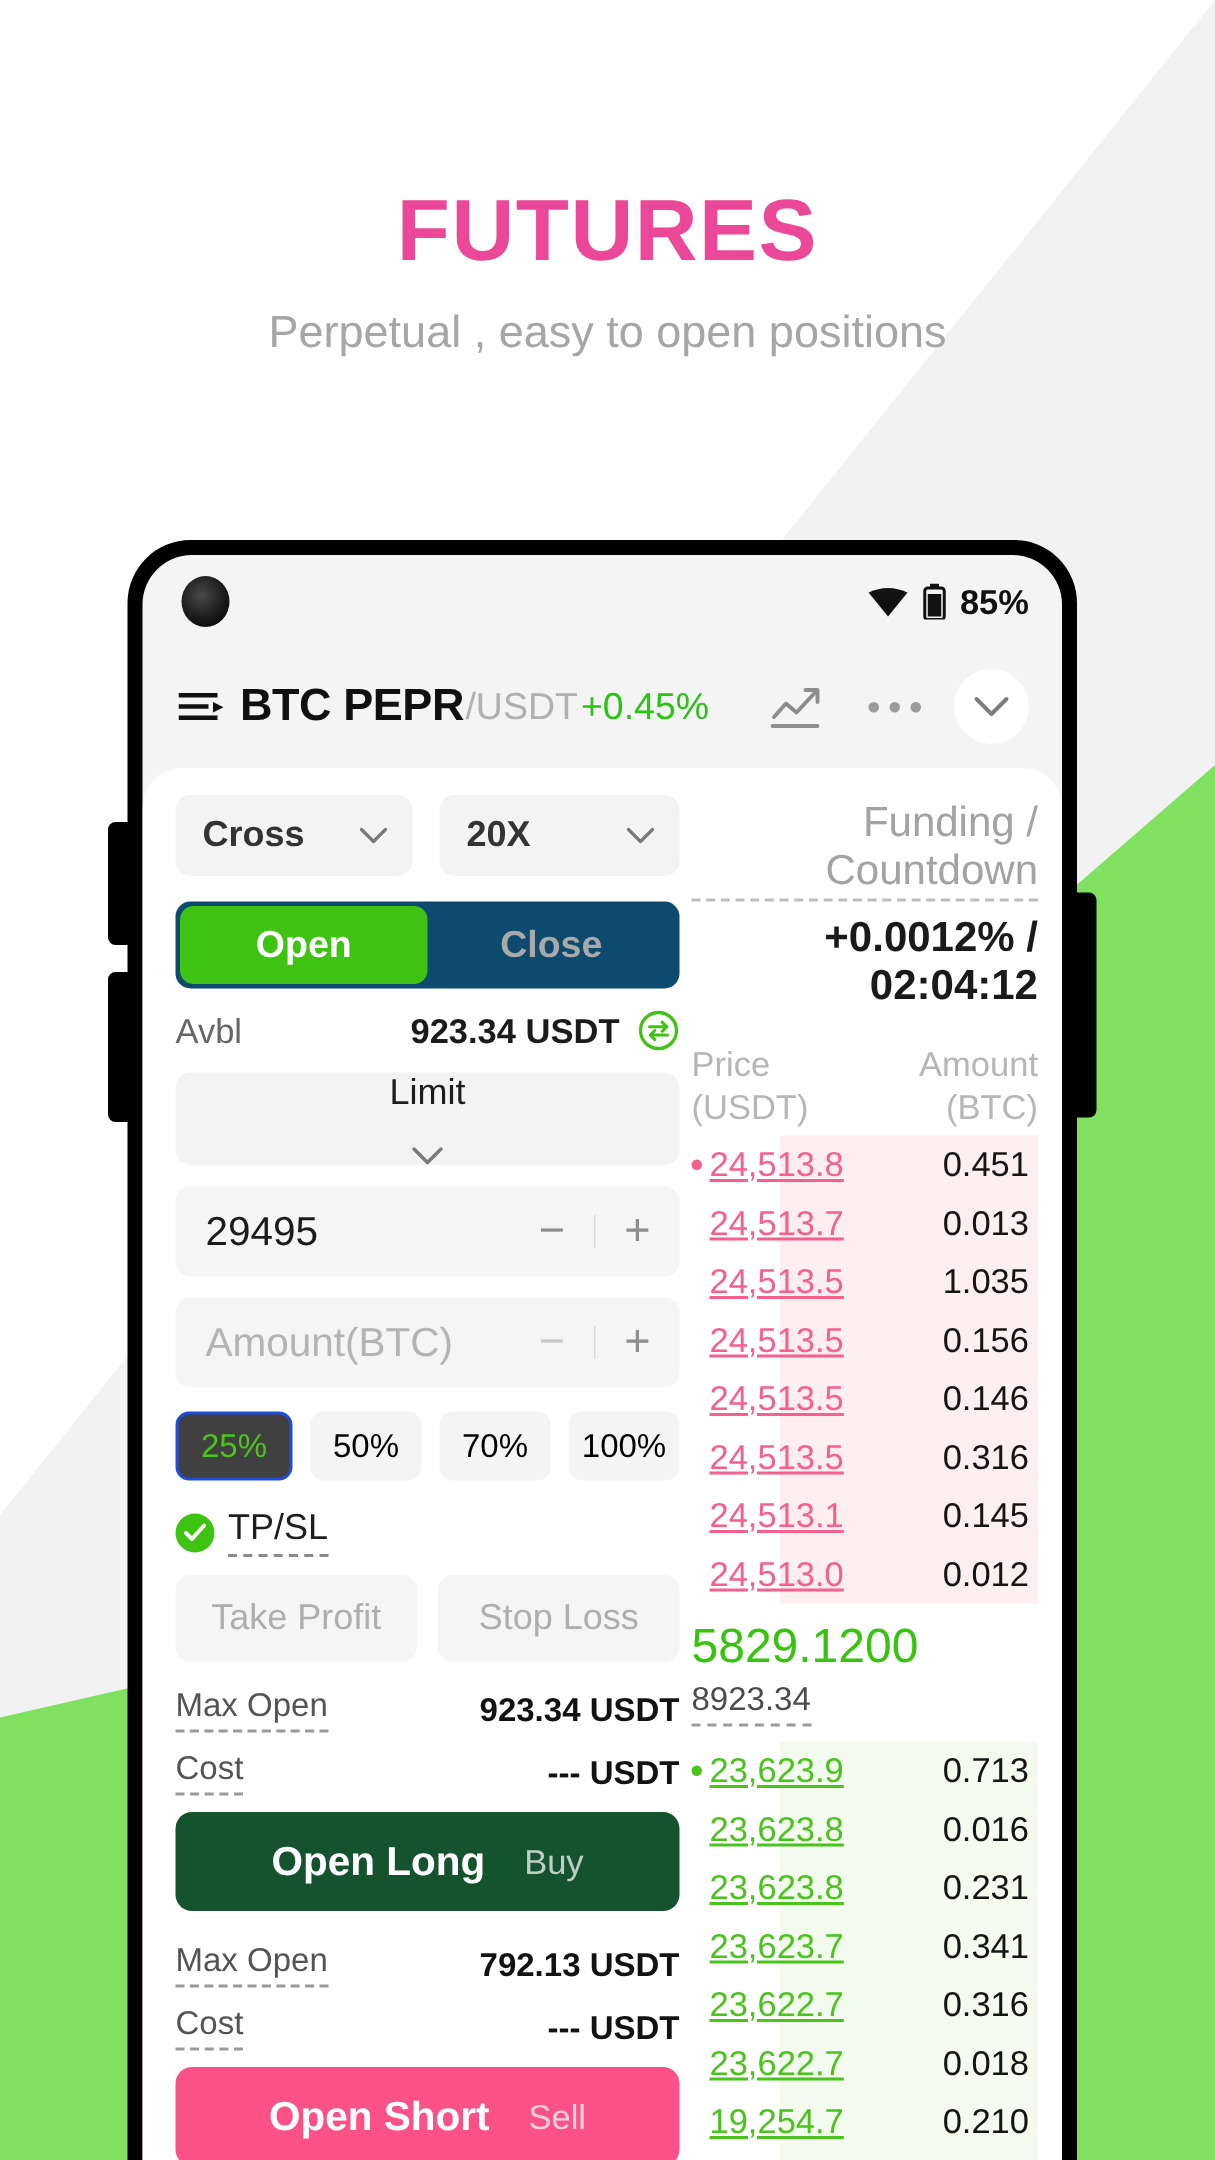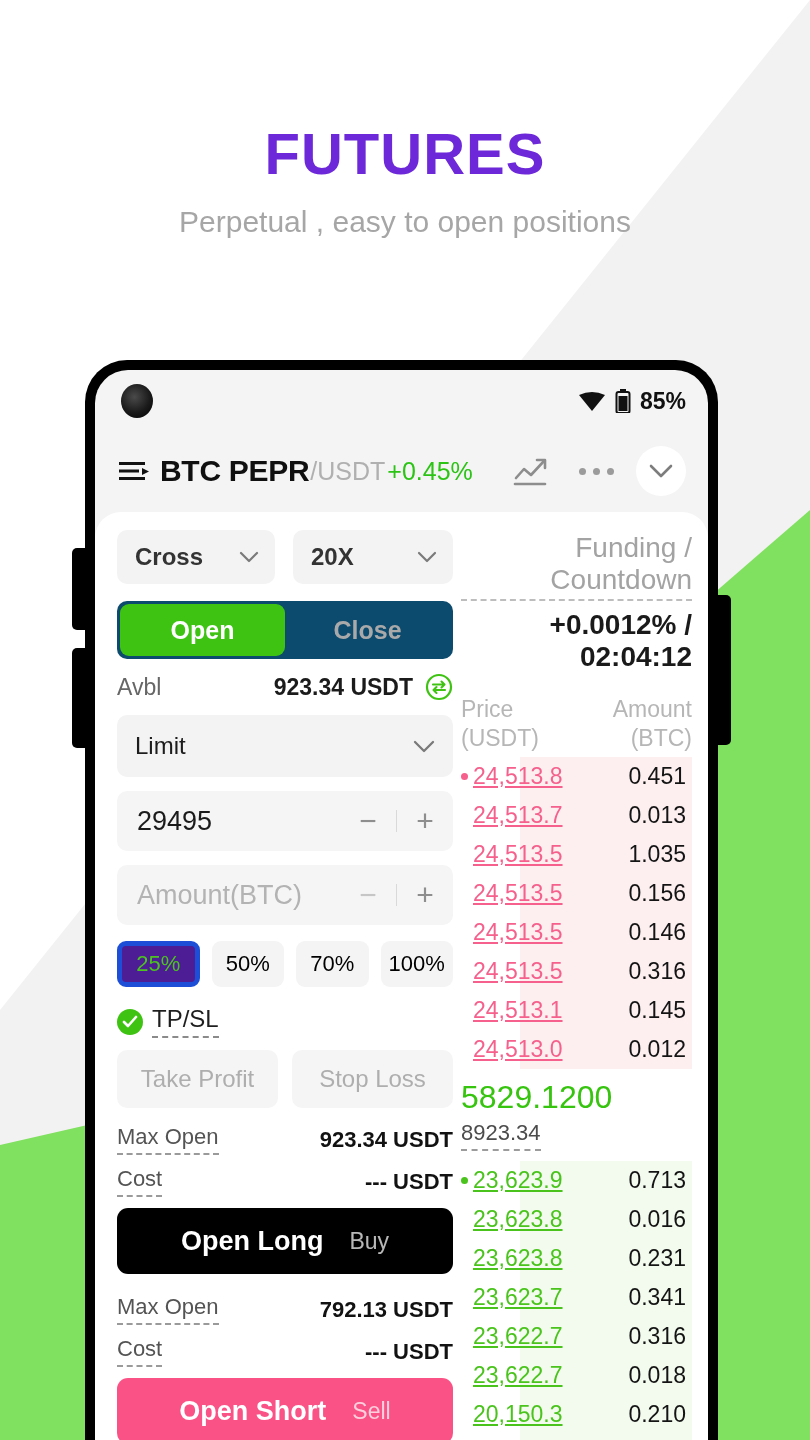--- a/index.html
+++ b/index.html
@@ -12,21 +12,21 @@
   #root { position: relative; width: 810px; height: 1440px; overflow: hidden; background:#ffffff; }
 
   
   .bg-layer { position:absolute; inset:0; overflow:hidden; }
   .bg-svg { position:absolute; inset:0; width:810px; height:1440px; display:block; }
 
   
   .promo { position:absolute; left:0; top:0; width:810px; text-align:center; }
   .promo-title {
     margin-top:124px;
-    font-size:58px; font-weight:bold; letter-spacing:1px; color:#6d28d9;
+    font-size:58px; font-weight:bold; letter-spacing:1px; color:#ec4899;
     line-height:1.05;
   }
   .promo-sub {
     margin-top:20px; font-size:30px; color:#a6a6a6; font-weight:normal;
   }
 
   
   .phone {
     position:absolute; left:85px; top:360px; width:633px; height:1090px;
     background:#000; border-radius:42px 42px 0 0;
@@ -84,21 +84,21 @@
 
   
   .row { display:flex; gap:18px; }
   .sel {
     background:#f3f3f3; border-radius:10px; height:54px;
     display:flex; align-items:center; justify-content:space-between;
     padding:0 16px 0 18px; font-size:24px; color:#333; font-weight:bold;
   }
   .sel.cross { width:158px; }
   .sel.lev { width:160px; }
-  .sel.full { width:336px; font-weight:normal; color:#1d1d1d; padding:0 18px; }
+  .sel.full { width:336px; font-weight:normal; color:#1d1d1d; padding:0 18px;flex-direction:column; }
 
   
   .toggle {
     margin-top:17px; width:336px; height:58px; background:#0c4a6e; border-radius:10px;
     display:flex; padding:3px; position:relative;
   }
   .toggle-seg {
     flex:1; display:flex; align-items:center; justify-content:center;
     font-size:25px; font-weight:bold; border-radius:9px;
   }
@@ -127,21 +127,21 @@
   .step.ph { color:#c6c6c6; }
   .vdiv { width:1px; height:22px; background:#d9d9d9; }
 
   
   .chips { margin-top:16px; width:336px; display:flex; gap:12px; }
   .chip {
     flex:1; height:46px; border-radius:9px; background:#f4f4f4;
     display:flex; align-items:center; justify-content:center;
     font-size:22px; color:#000000;
   }
-  .chip.sel-chip { background:#4c1d95; border:5px solid #1d4ed8; color:#4bc41e; }
+  .chip.sel-chip { background:#404040; border:2px solid #1d4ed8; color:#4bc41e; }
 
   
   .tpsl-row { margin-top:18px; display:flex; align-items:center; gap:9px; }
   .check {
     width:26px; height:26px; border-radius:50%; background:#3fc313;
     display:flex; align-items:center; justify-content:center;
   }
   .tpsl-label {
     font-size:24px; color:#1e1e1e;
     border-bottom:2px dashed #8a8a8a; padding-bottom:3px;
@@ -157,21 +157,21 @@
   .info { margin-top:16px; width:336px; }
   .info-row { display:flex; justify-content:space-between; align-items:center; margin-bottom:11px; }
   .info-k { font-size:22px; color:#545454; border-bottom:2px dashed #9a9a9a; padding-bottom:3px; }
   .info-v { font-size:22px; color:#121212; font-weight:bold; }
 
   .cta {
     width:336px; height:66px; border-radius:11px;
     display:flex; align-items:center; justify-content:center; gap:26px;
     margin-top:2px;
   }
-  .cta.long { background:#000000; }
+  .cta.long { background:#14532d; }
   .cta.short { background:#fa5286; }
   .cta-main { font-size:27px; font-weight:bold; color:#fff; }
   .cta-sub { font-size:23px; color:rgba(255,255,255,0.72); }
 
   
   .funding { text-align:right; padding-top:2px; }
   .funding-k {
     display:inline-block; font-size:28px; color:#a3a3a3;
     border-bottom:2px dashed #bdbdbd; padding-bottom:3px;
   }
@@ -509,21 +509,21 @@
               </div>
               <div class="ob-row">
                 <div class="ob-depth bid" style="width: 172px;"></div>
                 <span class="ob-dot blank"></span>
                 <span class="ob-price bid">23,622.7</span>
                 <span class="ob-amt">0.018</span>
               </div>
               <div class="ob-row">
                 <div class="ob-depth bid" style="width: 172px;"></div>
                 <span class="ob-dot blank"></span>
-                <span class="ob-price bid">20,150.3</span>
+                <span class="ob-price bid">19,254.7</span>
                 <span class="ob-amt">0.210</span>
               </div>
               <div class="ob-row">
                 <div class="ob-depth bid" style="width: 172px;"></div>
                 <span class="ob-dot blank"></span>
                 <span class="ob-price bid">23,622.5</span>
                 <span class="ob-amt">0.012</span>
               </div>
             </div>
 

